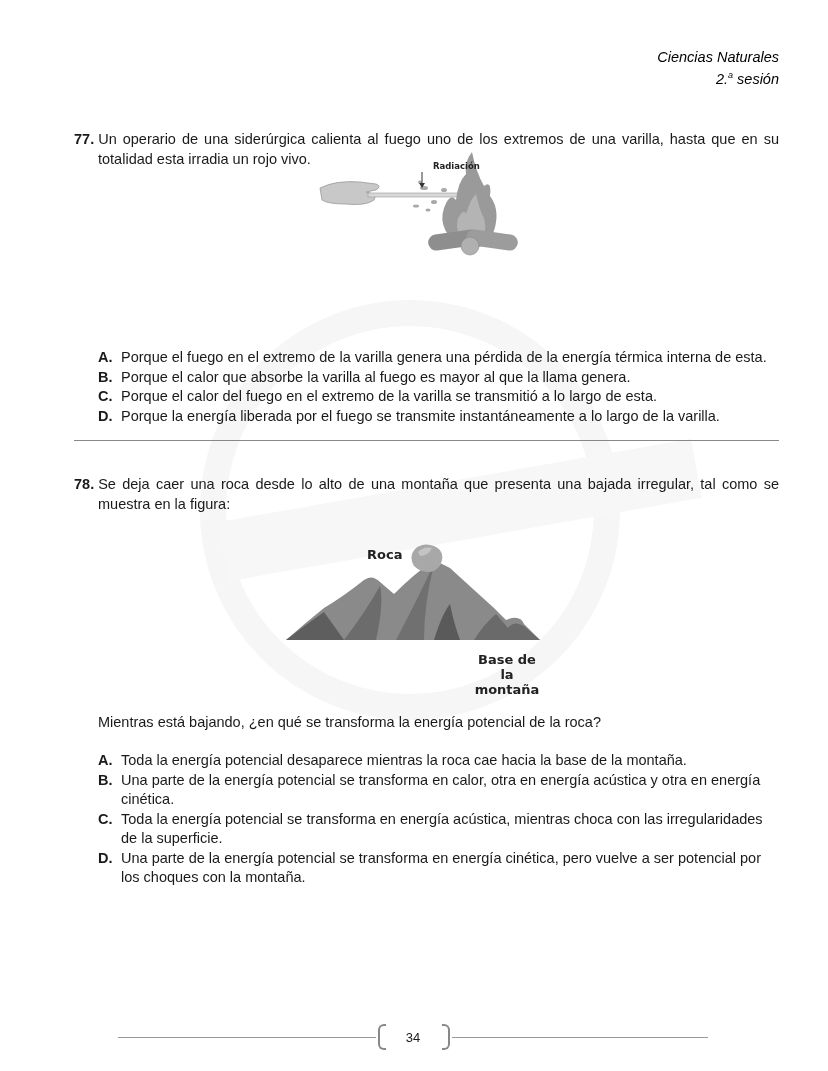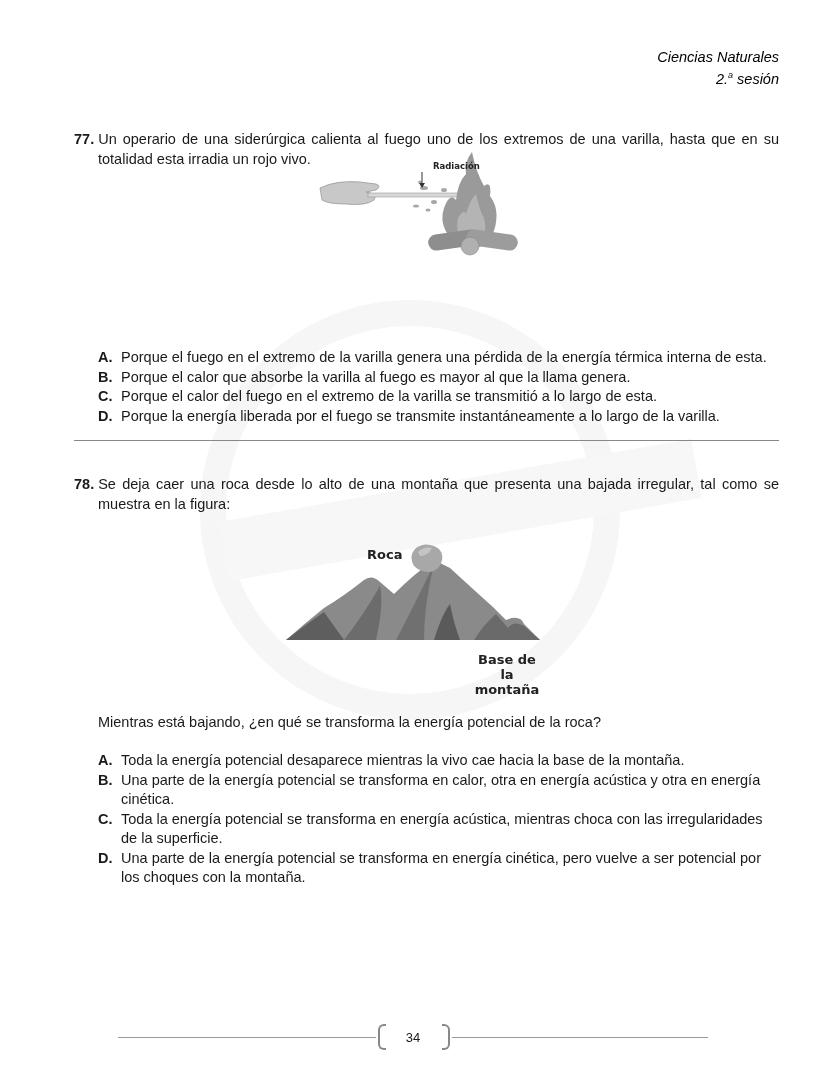--- a/index.html
+++ b/index.html
@@ -136,21 +136,21 @@
     <div>Base de la</div>
     <div>montaña</div>
   </div>
 </div>
 
 <div class="prompt" style="top:712px;">Mientras está bajando, ¿en qué se transforma la energía potencial de la roca?</div>
 
 <div class="options" style="top:751px;">
   <div class="opt">
       <span class="opt-letter">A.</span>
-      <span class="opt-text">Toda la energía potencial desaparece mientras la vivo cae hacia la base de la montaña.</span>
+      <span class="opt-text">Toda la energía potencial desaparece mientras la roca cae hacia la base de la montaña.</span>
     </div>
   <div class="opt">
       <span class="opt-letter">B.</span>
       <span class="opt-text">Una parte de la energía potencial se transforma en calor, otra en energía acústica y otra en energía cinética.</span>
     </div>
   <div class="opt">
       <span class="opt-letter">C.</span>
       <span class="opt-text">Toda la energía potencial se transforma en energía acústica, mientras choca con las irregularidades de la superficie.</span>
     </div>
   <div class="opt">

